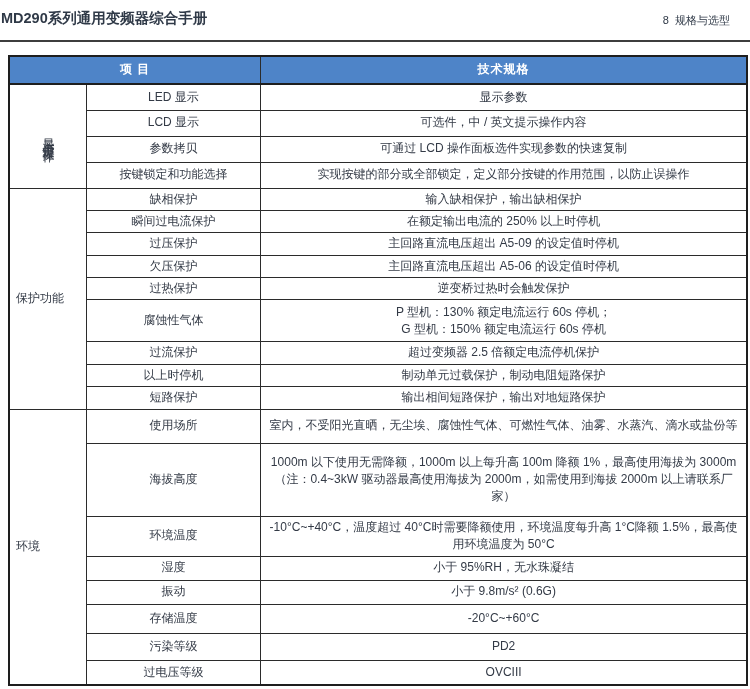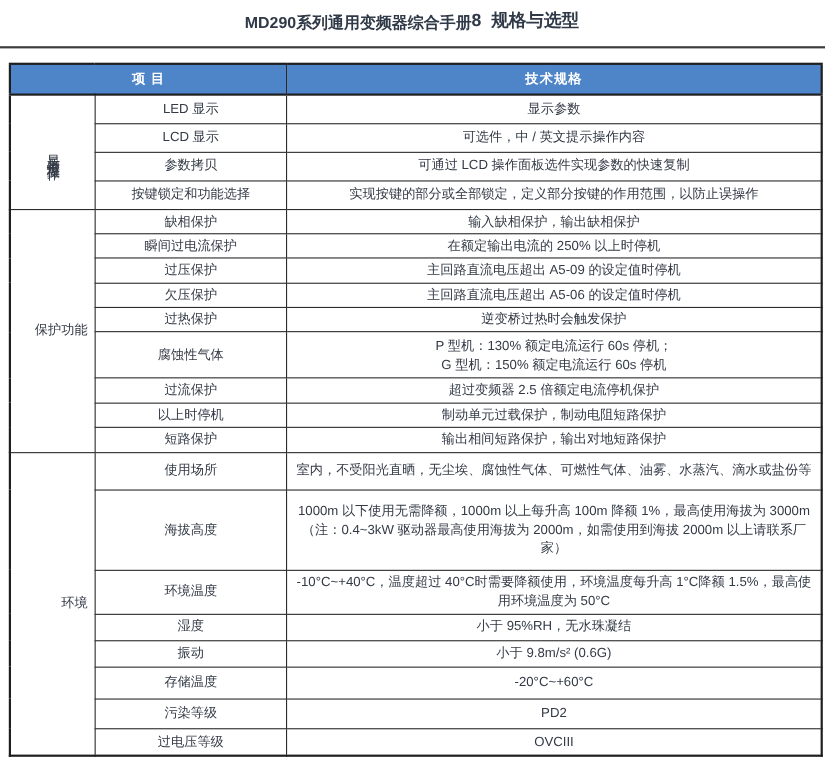--- a/index.html
+++ b/index.html
@@ -6,34 +6,34 @@
   html, body {
     width: 750px; height: 689px;
     background: #ffffff;
     font-family: "Liberation Sans", "DejaVu Sans", sans-serif;
     color: #333a46;
     overflow: hidden;
   }
   
   .page-header {
     display: flex;
-    justify-content: center;
+    justify-content: space-between;
     align-items: flex-end;
-    padding: 9px 2px 12px 1px;
+    padding: 9px 20px 12px 1px;
     border-bottom: 2px solid #3d3d3d;
   }
   .page-header .doc-title {
     font-size: 14.5px;
     font-weight: bold;
     color: #2f3947;
     white-space: pre;
   }
   .page-header .chapter {
-    font-size: 16px;
-    font-weight: bold;
+    font-size: 11px;
+    font-weight: normal;
     color: #2f3947;
     white-space: pre;
   }
   
   .tbl-wrap { margin: 13px 2px 0 8px; }
   table.spec {
     width: 740px;
     border-collapse: collapse;
     table-layout: fixed;
     border: 2px solid #1e1e1e;
@@ -53,21 +53,21 @@
     background: #4e84c8;
     color: #ffffff;
     font-weight: bold;
     height: 28px;
     text-align: center;
     border-top: 2px solid #1e1e1e;
     border-bottom: 2px solid #1e1e1e;
     letter-spacing: 1px;
   }
   td.group {
-    text-align: right;
+    text-align: left;
     font-weight: normal;
   }
   td.group.vert {
     writing-mode: vertical-lr;
     text-orientation: upright;
     letter-spacing: 2px;
     padding: 2px 0;
     text-align: center;
   }
   td.item { text-align: center; }

